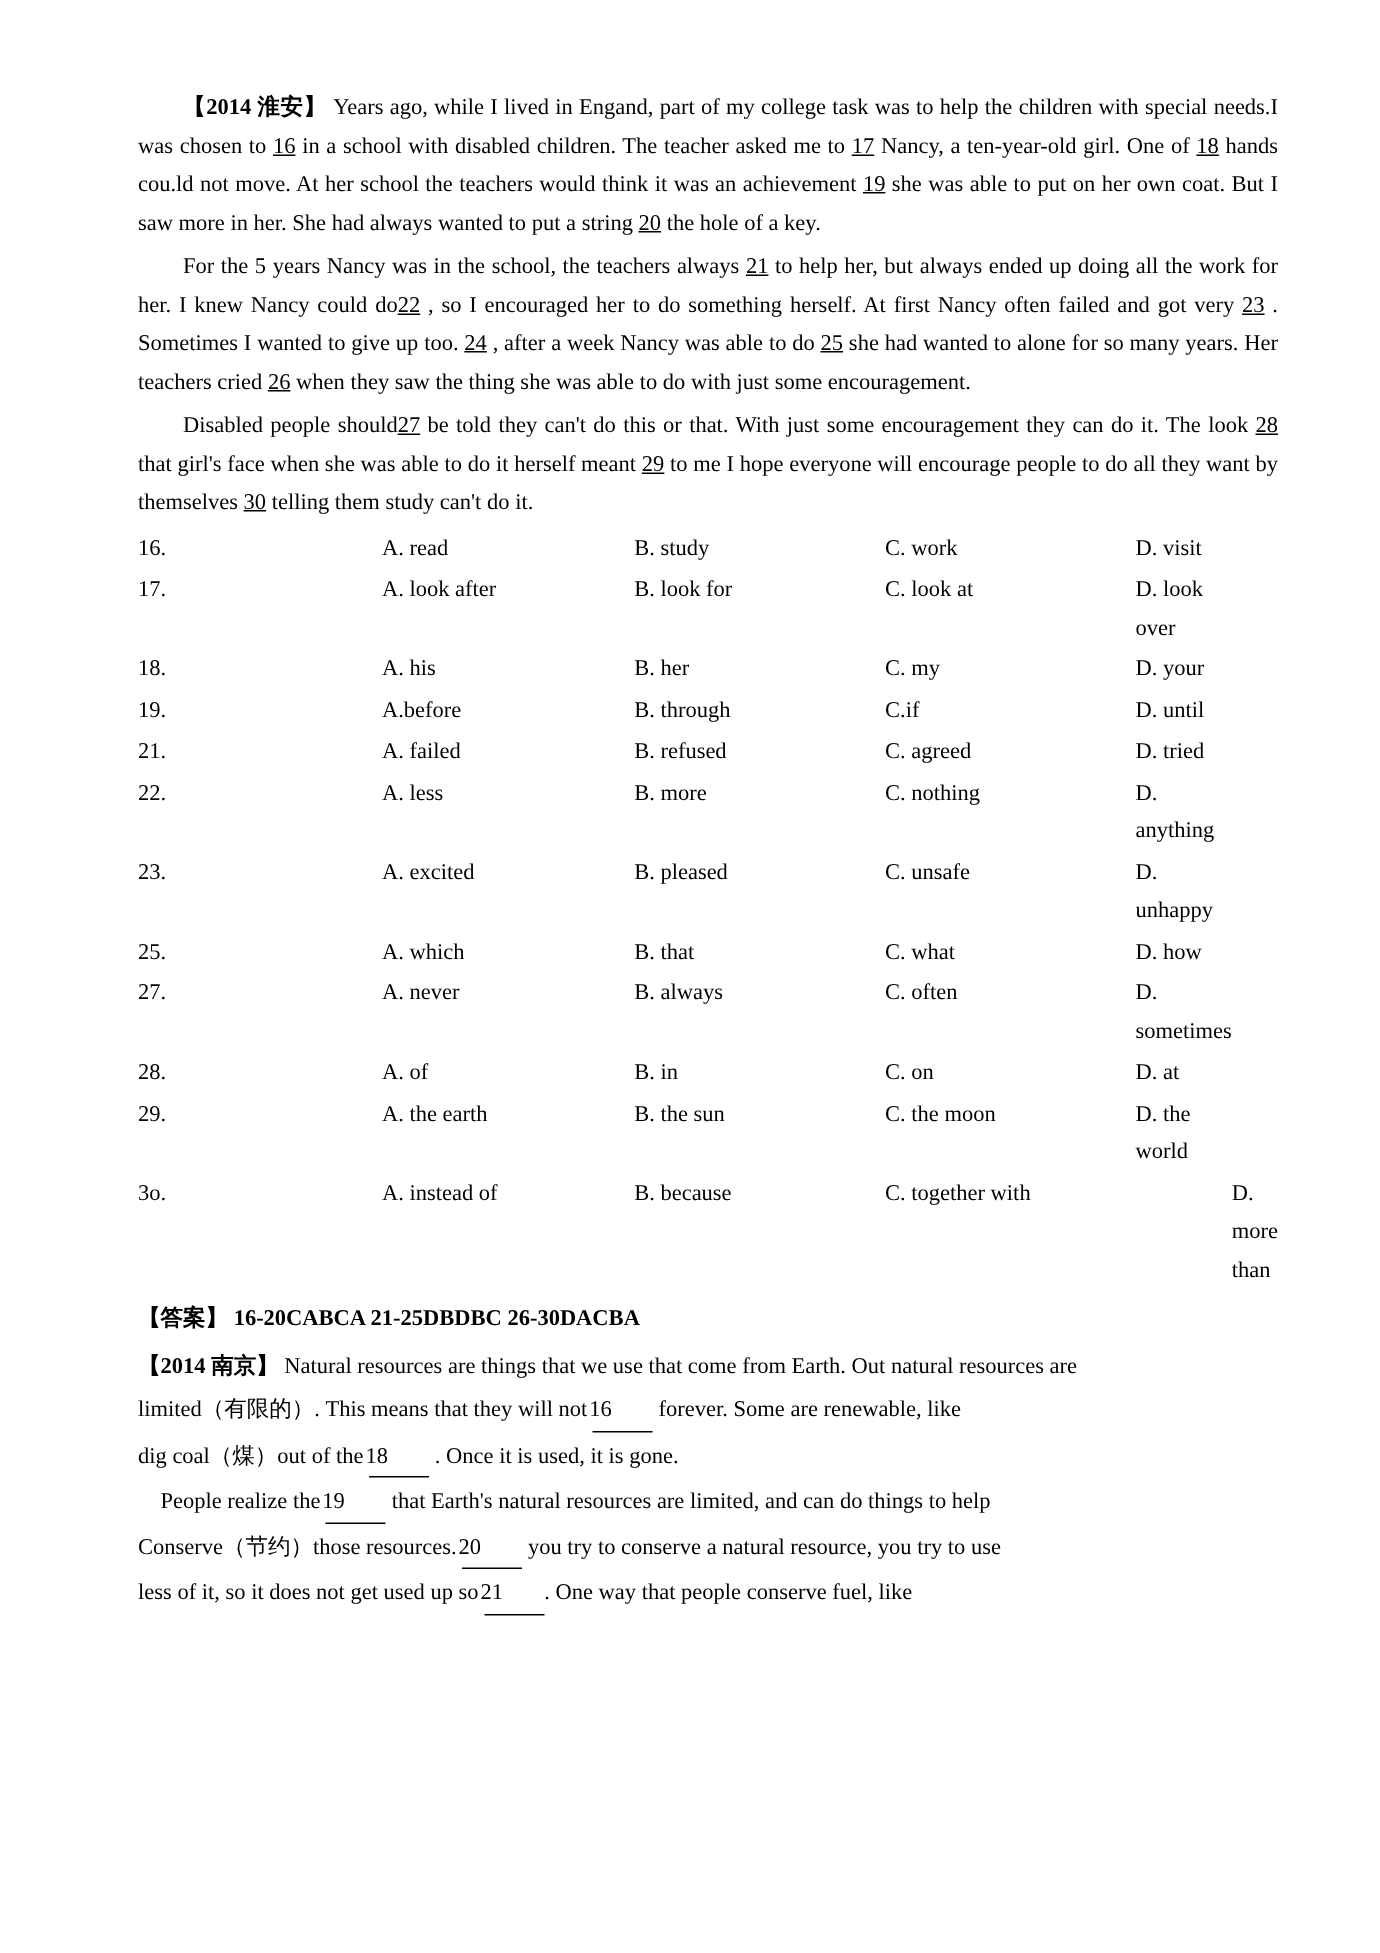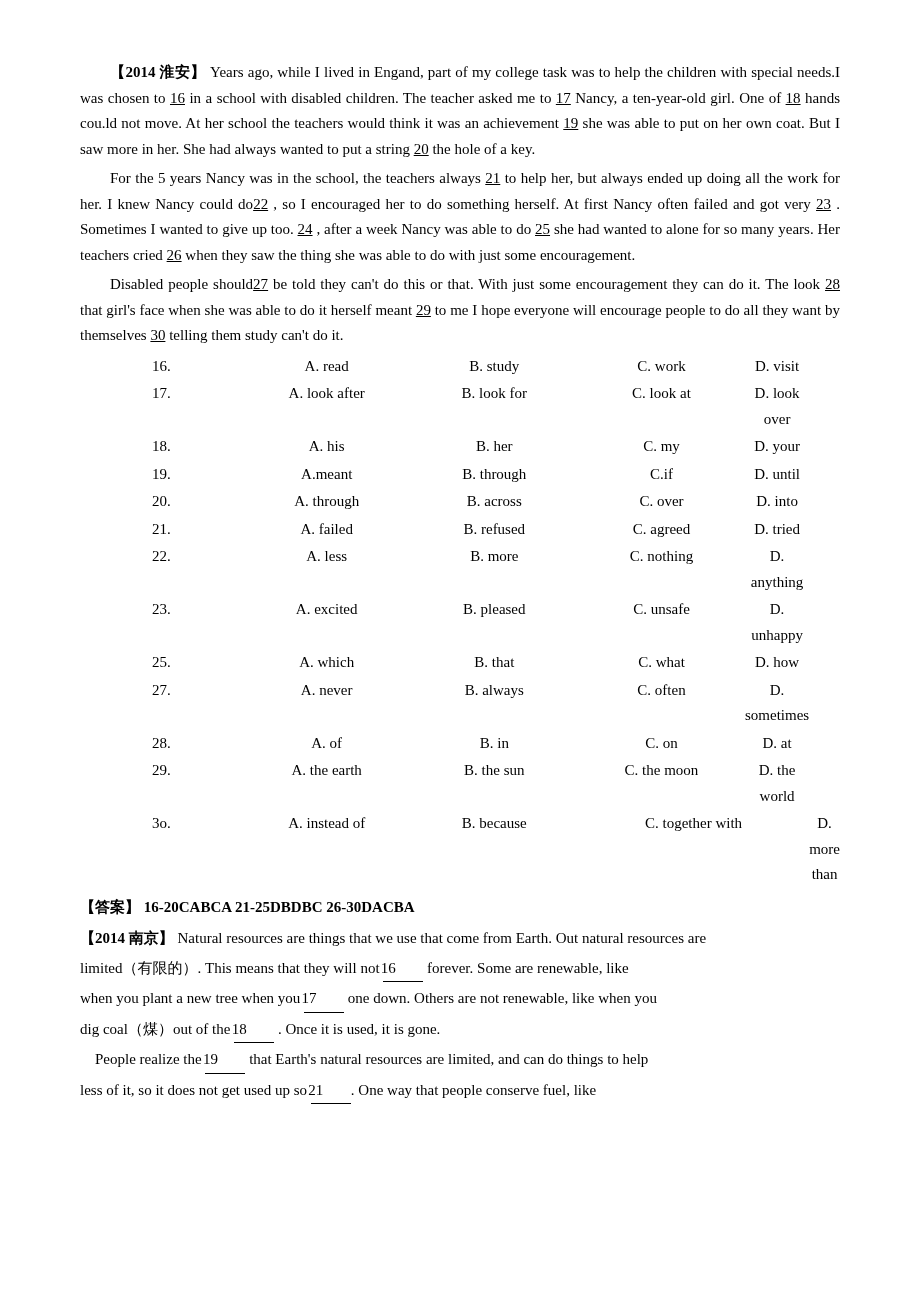--- a/index.html
+++ b/index.html
@@ -12,20 +12,21 @@
       font-family: "SimSun", "宋体", "Times New Roman", serif;
       font-size: 15px;
       color: #000000;
       width: 920px;
       min-height: 1302px;
       padding: 60px 80px;
       line-height: 1.7;
     }
     .content {
       width: 100%;
+      margin-left: 12px;
     }
     p {
       text-align: justify;
       margin-bottom: 4px;
       text-indent: 0;
     }
     .indent {
       text-indent: 2em;
     }
     u {
@@ -34,21 +35,20 @@
     .bold {
       font-weight: bold;
     }
     .bracket {
       font-weight: bold;
     }
     .options-table {
       width: 100%;
       border-collapse: collapse;
       margin: 2px 0;
-      text-align: center;
     }
     .options-table td {
       padding: 1px 0;
       vertical-align: top;
       width: 25%;
     }
     .answer-line {
       margin: 6px 0;
       font-weight: bold;
     }
@@ -99,31 +99,24 @@
       </tr>
       <tr>
         <td>18.</td>
         <td>A. his</td>
         <td>B. her</td>
         <td>C. my</td>
         <td>D. your</td>
       </tr>
       <tr>
         <td>19.</td>
-        <td>A.meant</td>
+        <td>A.before</td>
         <td>B. through</td>
         <td>C.if</td>
         <td>D. until</td>
-      </tr>
-      <tr>
-        <td>20.</td>
-        <td>A. through</td>
-        <td>B. across</td>
-        <td>C. over</td>
-        <td>D. into</td>
       </tr>
       <tr>
         <td>21.</td>
         <td>A. failed</td>
         <td>B. refused</td>
         <td>C. agreed</td>
         <td>D. tried</td>
       </tr>
       <tr>
         <td>22.</td>
@@ -184,30 +177,30 @@
 
   <p>
     <span class="bracket bold">【2014 南京】</span>
     <span>Natural resources are things that we use that come from Earth.  Out natural resources are</span>
   </p>
 
   <p class="hanging">
     <span>limited（有限的）.  This means that they will not  </span><span class="blank">16</span><span>  forever.  Some are renewable, like</span>
   </p>
 
-  <p class="hanging">
-    <span>when you plant a new tree when you  </span><span class="blank">17</span><span>  one down.  Others are not renewable, like when you</span>
-  </p>
 
   <p class="hanging">
     <span>dig coal（煤）out of the  </span><span class="blank">18</span><span>  . Once it is used, it is gone.</span>
   </p>
 
   <p class="hanging" style="padding-left:3em;">
     <span>People realize the  </span><span class="blank">19</span><span>  that Earth's natural resources are limited, and can do things to help</span>
   </p>
 
+  <p class="hanging">
+    <span>Conserve（节约）those resources.  </span><span class="blank">20</span><span>  you try to conserve a natural resource, you try to use</span>
+  </p>
 
   <p class="hanging">
     <span>less of it, so it does not get used up so  </span><span class="blank">21</span><span>. One way that people conserve fuel, like</span>
   </p>
 
 </div>
 
 </body></html>

